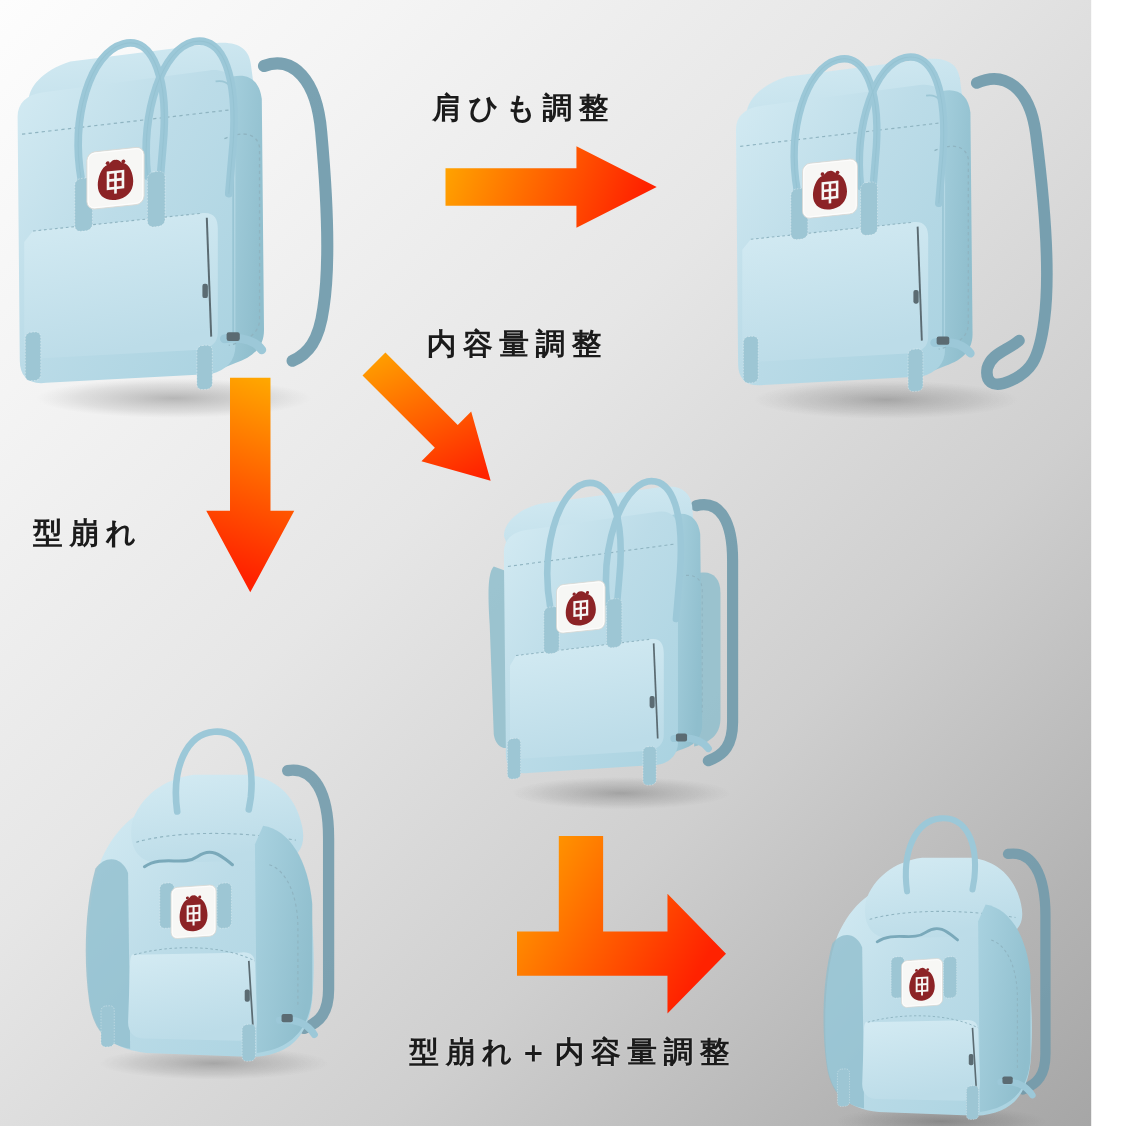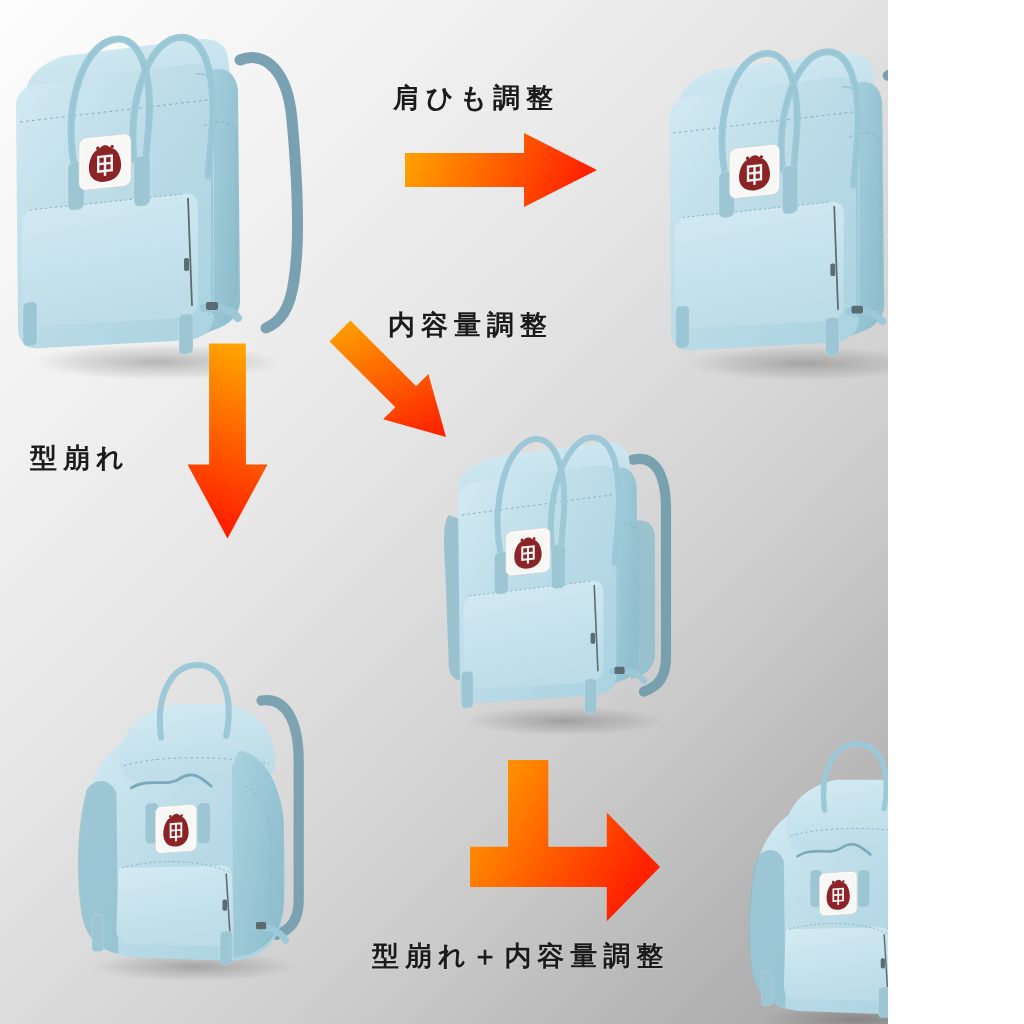--- a/index.html
+++ b/index.html
@@ -1,21 +1,21 @@
 <!DOCTYPE html>
 <html><head>
 <meta charset="utf-8">
 <style>
   html,body{margin:0;padding:0;}
   body{
     width:1024px;height:1024px;overflow:hidden;
     font-family:"DejaVu Sans","Liberation Sans",sans-serif;
   }
   #stage{
-    position:relative;width:888px;height:1024px;
+    position:relative;width:992px;height:1024px;
     background:linear-gradient(135deg,#fdfdfd 0%,#f4f4f4 18%,#e6e6e6 42%,#cfcfcf 68%,#b4b4b4 88%,#a6a6a6 100%);
     overflow:hidden;
   }
   
   .label{
     position:absolute;
     color:#1b1b1b;
     font-weight:700;
     letter-spacing:.22em;
     white-space:nowrap;
@@ -630,17 +630,17 @@
           </defs>
     <path d="M 38 0 L 78.30000000000001 0 L 78.30000000000001 86.80000000000001 L 136.79999999999998 86.80000000000001
              L 136.79999999999998 52.54500000000001 L 190 106.95000000000002
              L 136.79999999999998 161.35500000000002 L 136.79999999999998 127.10000000000002
              L 0 127.10000000000002 L 0 86.80000000000001 L 38 86.80000000000001 Z" fill="url(#cg-c3)"></path>
   </svg>
       </div>
     </div>
   <div id="labels">
       <div class="label" style="left: 393px; top: 80px; font-size: 27px;">肩ひも調整</div>
-      <div class="label" style="left: 388px; top: 307px; font-size: 27px;">内容量調整</div>
-      <div class="label" style="left: 30px; top: 440px; font-size: 27px;">型崩れ</div>
+      <div class="label" style="left: 388px; top: 295px; font-size: 27px;">内容量調整</div>
+      <div class="label" style="left: 30px; top: 467px; font-size: 27px;">型崩れ</div>
       <div class="label" style="left: 372px; top: 938px; font-size: 27px; text-align: center;">型崩れ＋内容量調整</div>
     </div>
 </div>
 
 </body></html>

